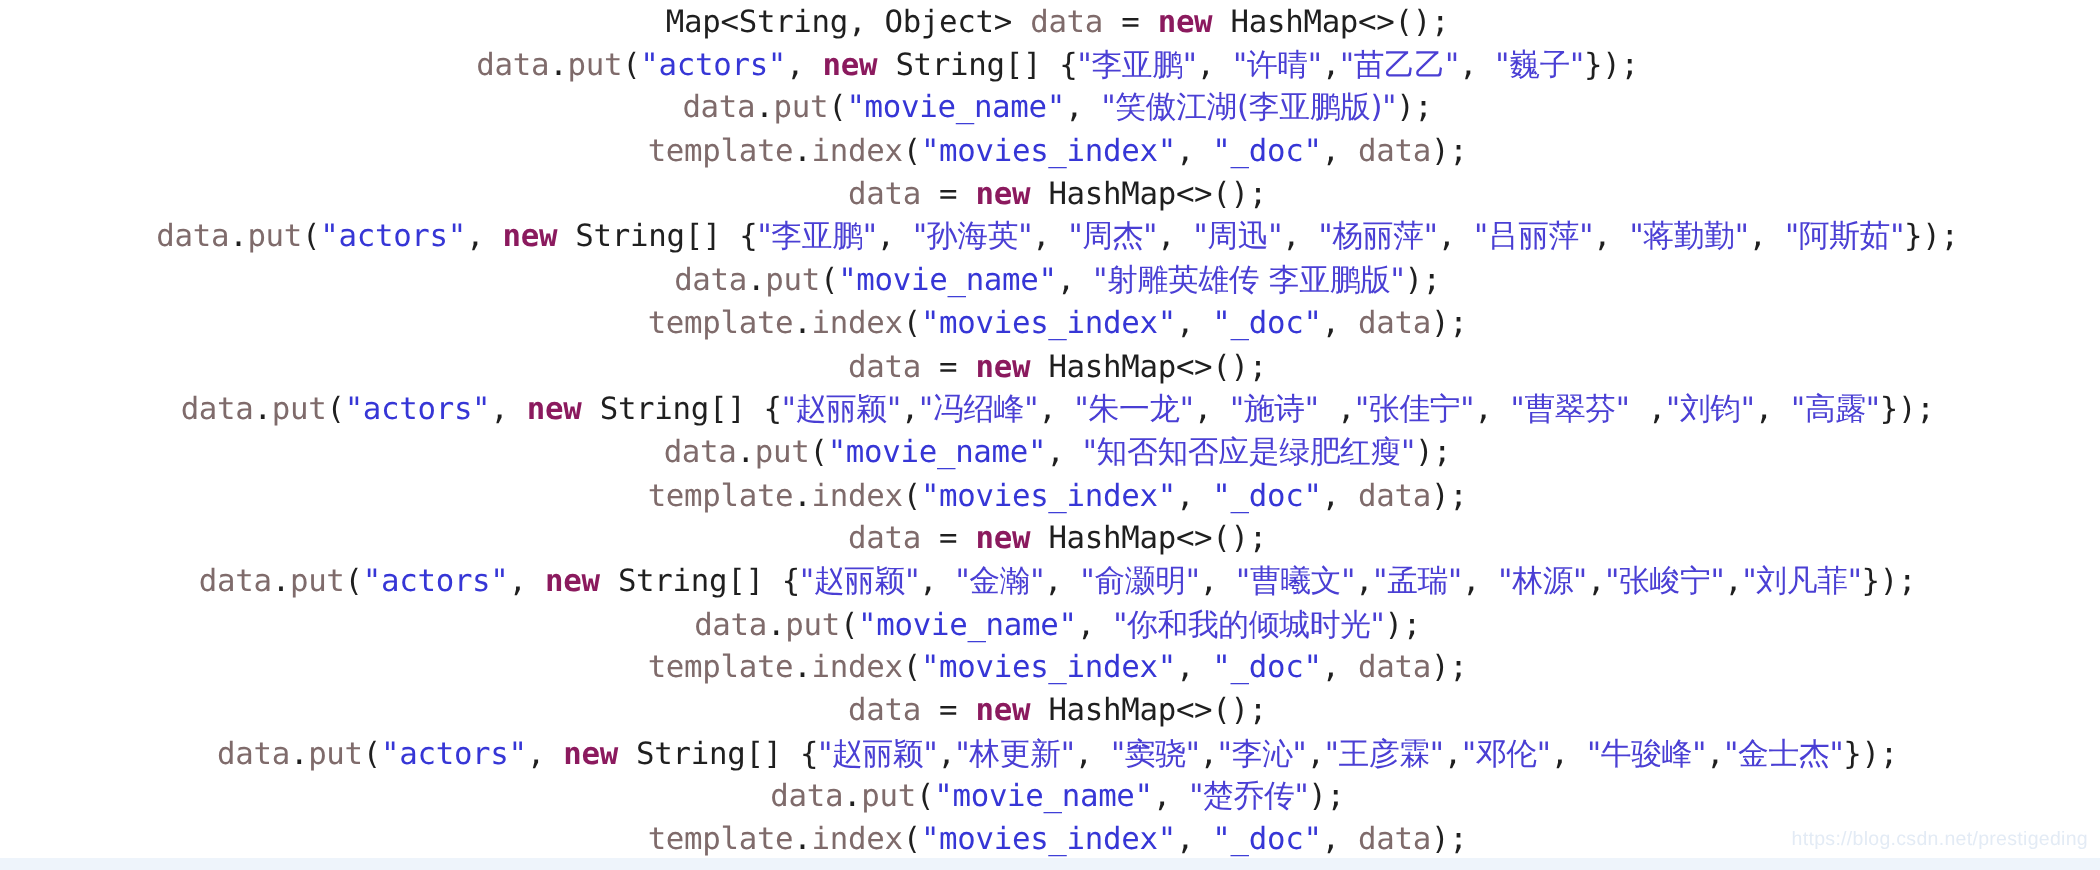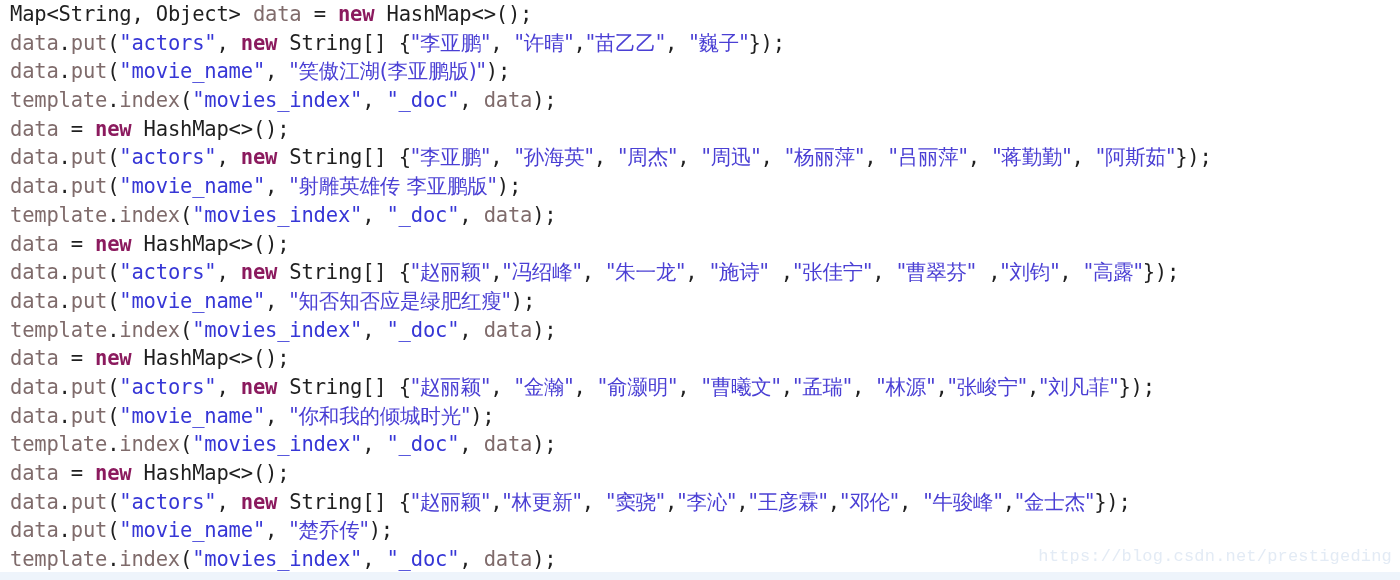--- a/index.html
+++ b/index.html
@@ -26,40 +26,41 @@
 
   .code-line {
     height: 28.7px;
     line-height: 28.7px;
     white-space: pre;
     font-size: 20.5px;
     letter-spacing: -0.2px;
     padding-left: 10px;
     color: #262626;
     font-family: "DejaVu Sans Mono", "Liberation Mono", monospace;
+    text-align: center;
   }
   .tok-ident   { color: #7f6b6b; }
   .tok-kw      { color: #8b1a5e; font-weight: bold; }
   .tok-type    { color: #1f1f1f; }
   .tok-str     { color: #3636d6; }
   .tok-cjk     { color: #4a3fd4; }
   .tok-punct   { color: #1f1f1f; }
 
   
   .tok-cjk, .cjk {
     font-family: "DejaVu Sans", "Liberation Sans", sans-serif;
   }
 
   #watermark {
     position: absolute;
     right: 8px;
     bottom: 14px;
-    font-size: 17px;
+    font-size: 13px;
     color: #e3ebf5;
-    font-family: Liberation Mono, monospace;
+    font-family: Liberation Sans, sans-serif;
     letter-spacing: 0.2px;
     user-select: none;
   }
 
   #bottom-bar {
     position: absolute;
     left: 0;
     bottom: 0;
     width: 1400px;
     height: 8px;

